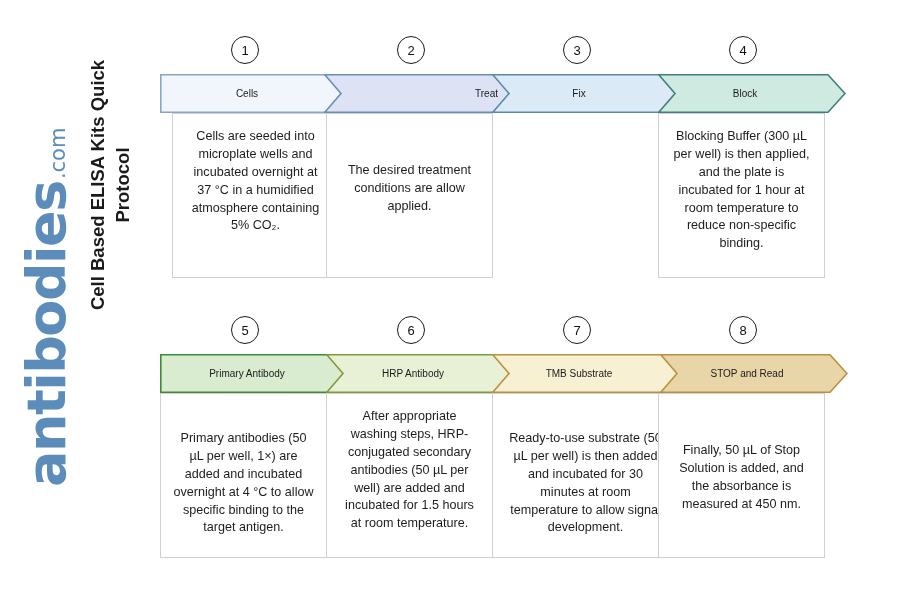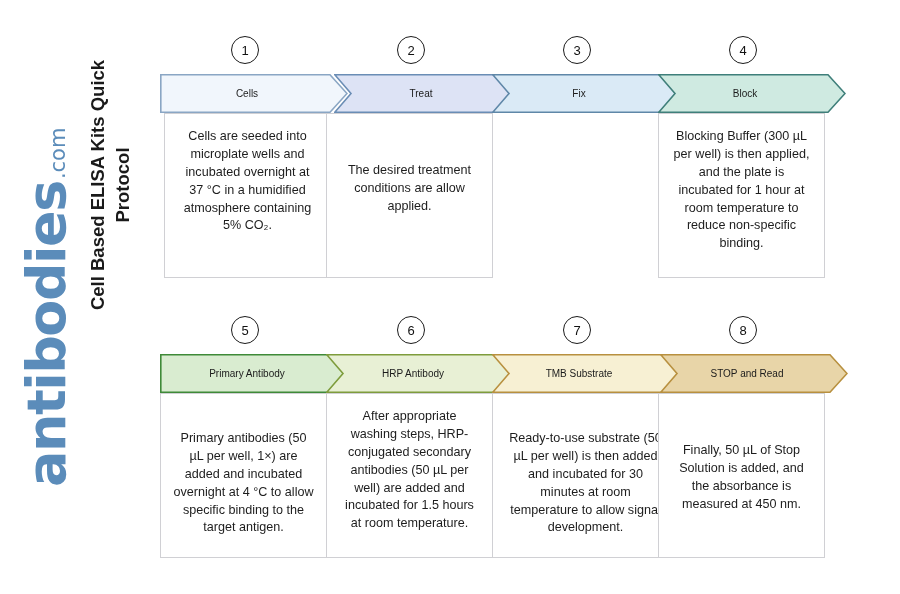--- a/index.html
+++ b/index.html
@@ -126,21 +126,21 @@
   </div>
 
   <div class="arrows">
     <div class="arrow" style="left:0px;width:188px;">
       <svg width="188" height="39" style="position:absolute;left:0;top:0;z-index:1">
         <polygon points="0.8,0.8 170,0.8 187,19.5 170,38.2 0.8,38.2" fill="#f1f6fc" stroke="#8aa6c4" stroke-width="1.6"></polygon>
       </svg>
       <span class="lbl">Cells</span>
     </div>
 
-    <div class="arrow" style="left:174px;width:188px;">
+    <div class="arrow" style="left:164px;width:188px;justify-content:flex-end;">
       <svg width="188" height="39" style="position:absolute;left:0;top:0;z-index:1">
         <polygon points="0.8,0.8 170,0.8 187,19.5 170,38.2 0.8,38.2 17,19.5" fill="#dde3f5" stroke="#6a8db5" stroke-width="1.6"></polygon>
       </svg>
       <span class="lbl">Treat</span>
     </div>
 
     <div class="arrow" style="left:332px;width:188px;">
       <svg width="188" height="39" style="position:absolute;left:0;top:0;z-index:1">
         <polygon points="0.8,0.8 170,0.8 187,19.5 170,38.2 0.8,38.2 17,19.5" fill="#daeaf6" stroke="#5f87a8" stroke-width="1.6"></polygon>
       </svg>
@@ -149,21 +149,21 @@
 
     <div class="arrow" style="left:498px;width:188px;">
       <svg width="188" height="39" style="position:absolute;left:0;top:0;z-index:1">
         <polygon points="0.8,0.8 170,0.8 187,19.5 170,38.2 0.8,38.2 17,19.5" fill="#cfeae1" stroke="#3f7f7a" stroke-width="1.6"></polygon>
       </svg>
       <span class="lbl">Block</span>
     </div>
   </div>
 
   <div class="boxes">
-    <div class="pbox tall" style="left:4px;width:167px">
+    <div class="pbox tall" style="left:12px;width:167px">
       <p>Cells are seeded into microplate wells and incubated overnight at 37 °C in a humidified atmosphere containing 5% CO₂.</p>
     </div>
     <div class="pbox low" style="left:166px;width:167px">
       <p>The desired treatment conditions are allow applied.</p>
     </div>
     <div class="pbox tall" style="left:498px;width:167px">
       <p>Blocking Buffer (300 µL per well) is then applied, and the plate is incubated for 1 hour at room temperature to reduce non-specific binding.</p>
     </div>
   </div>
 </div>

